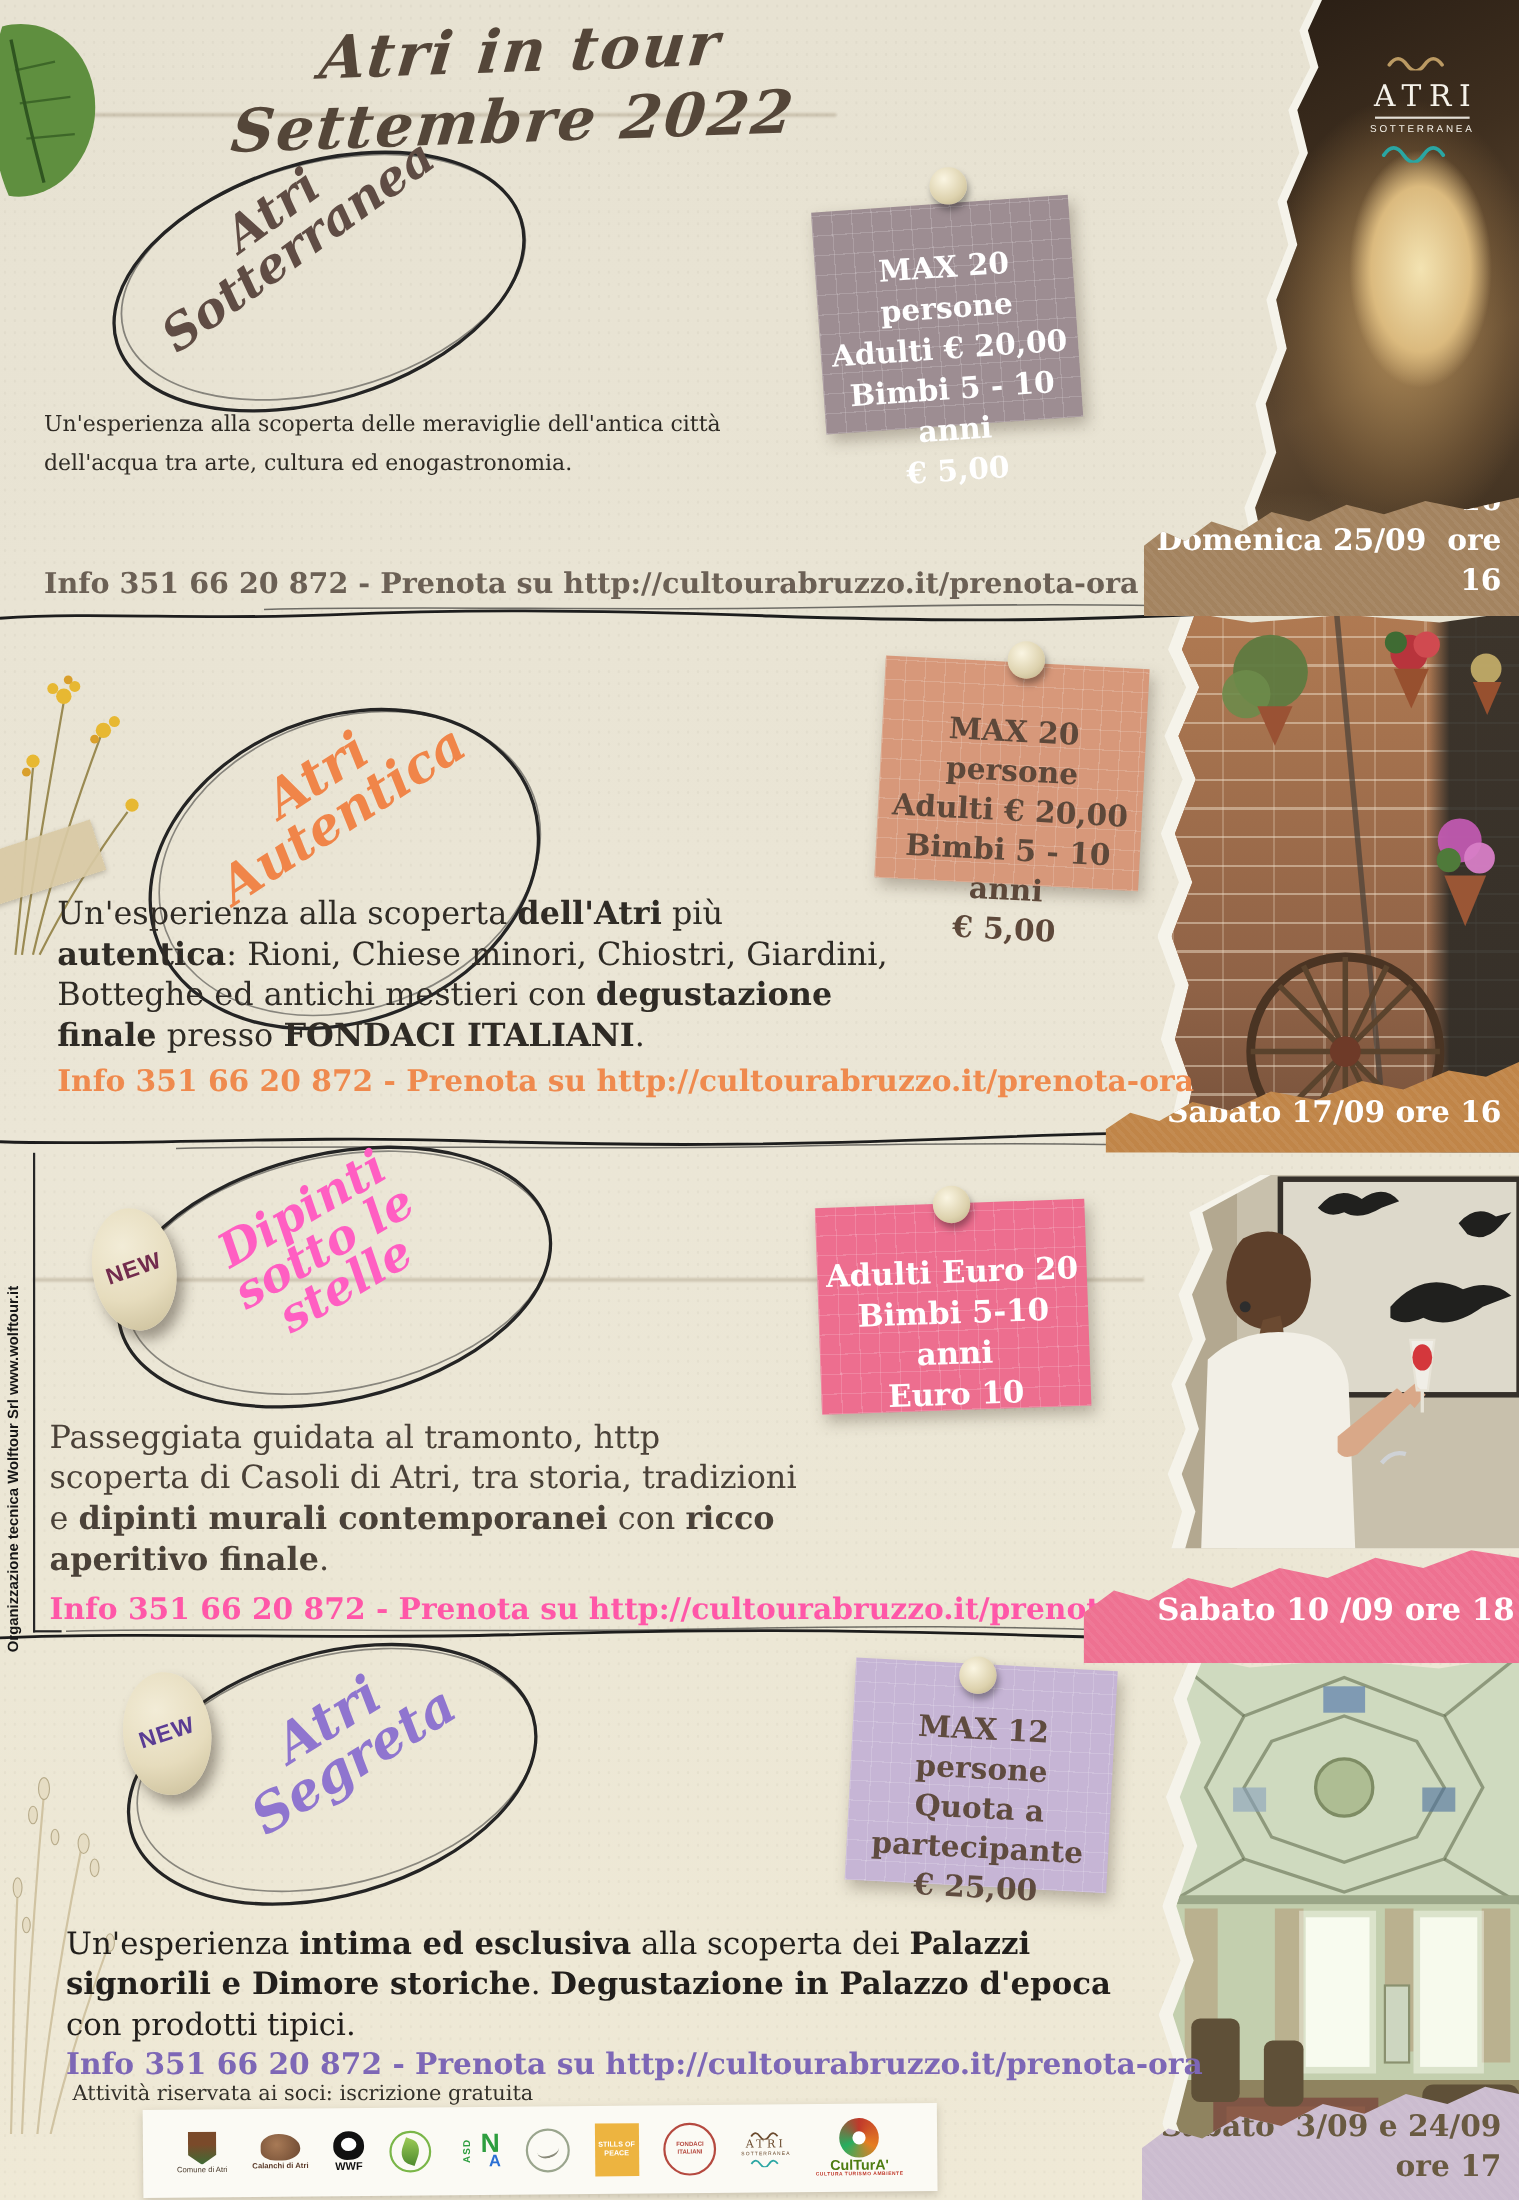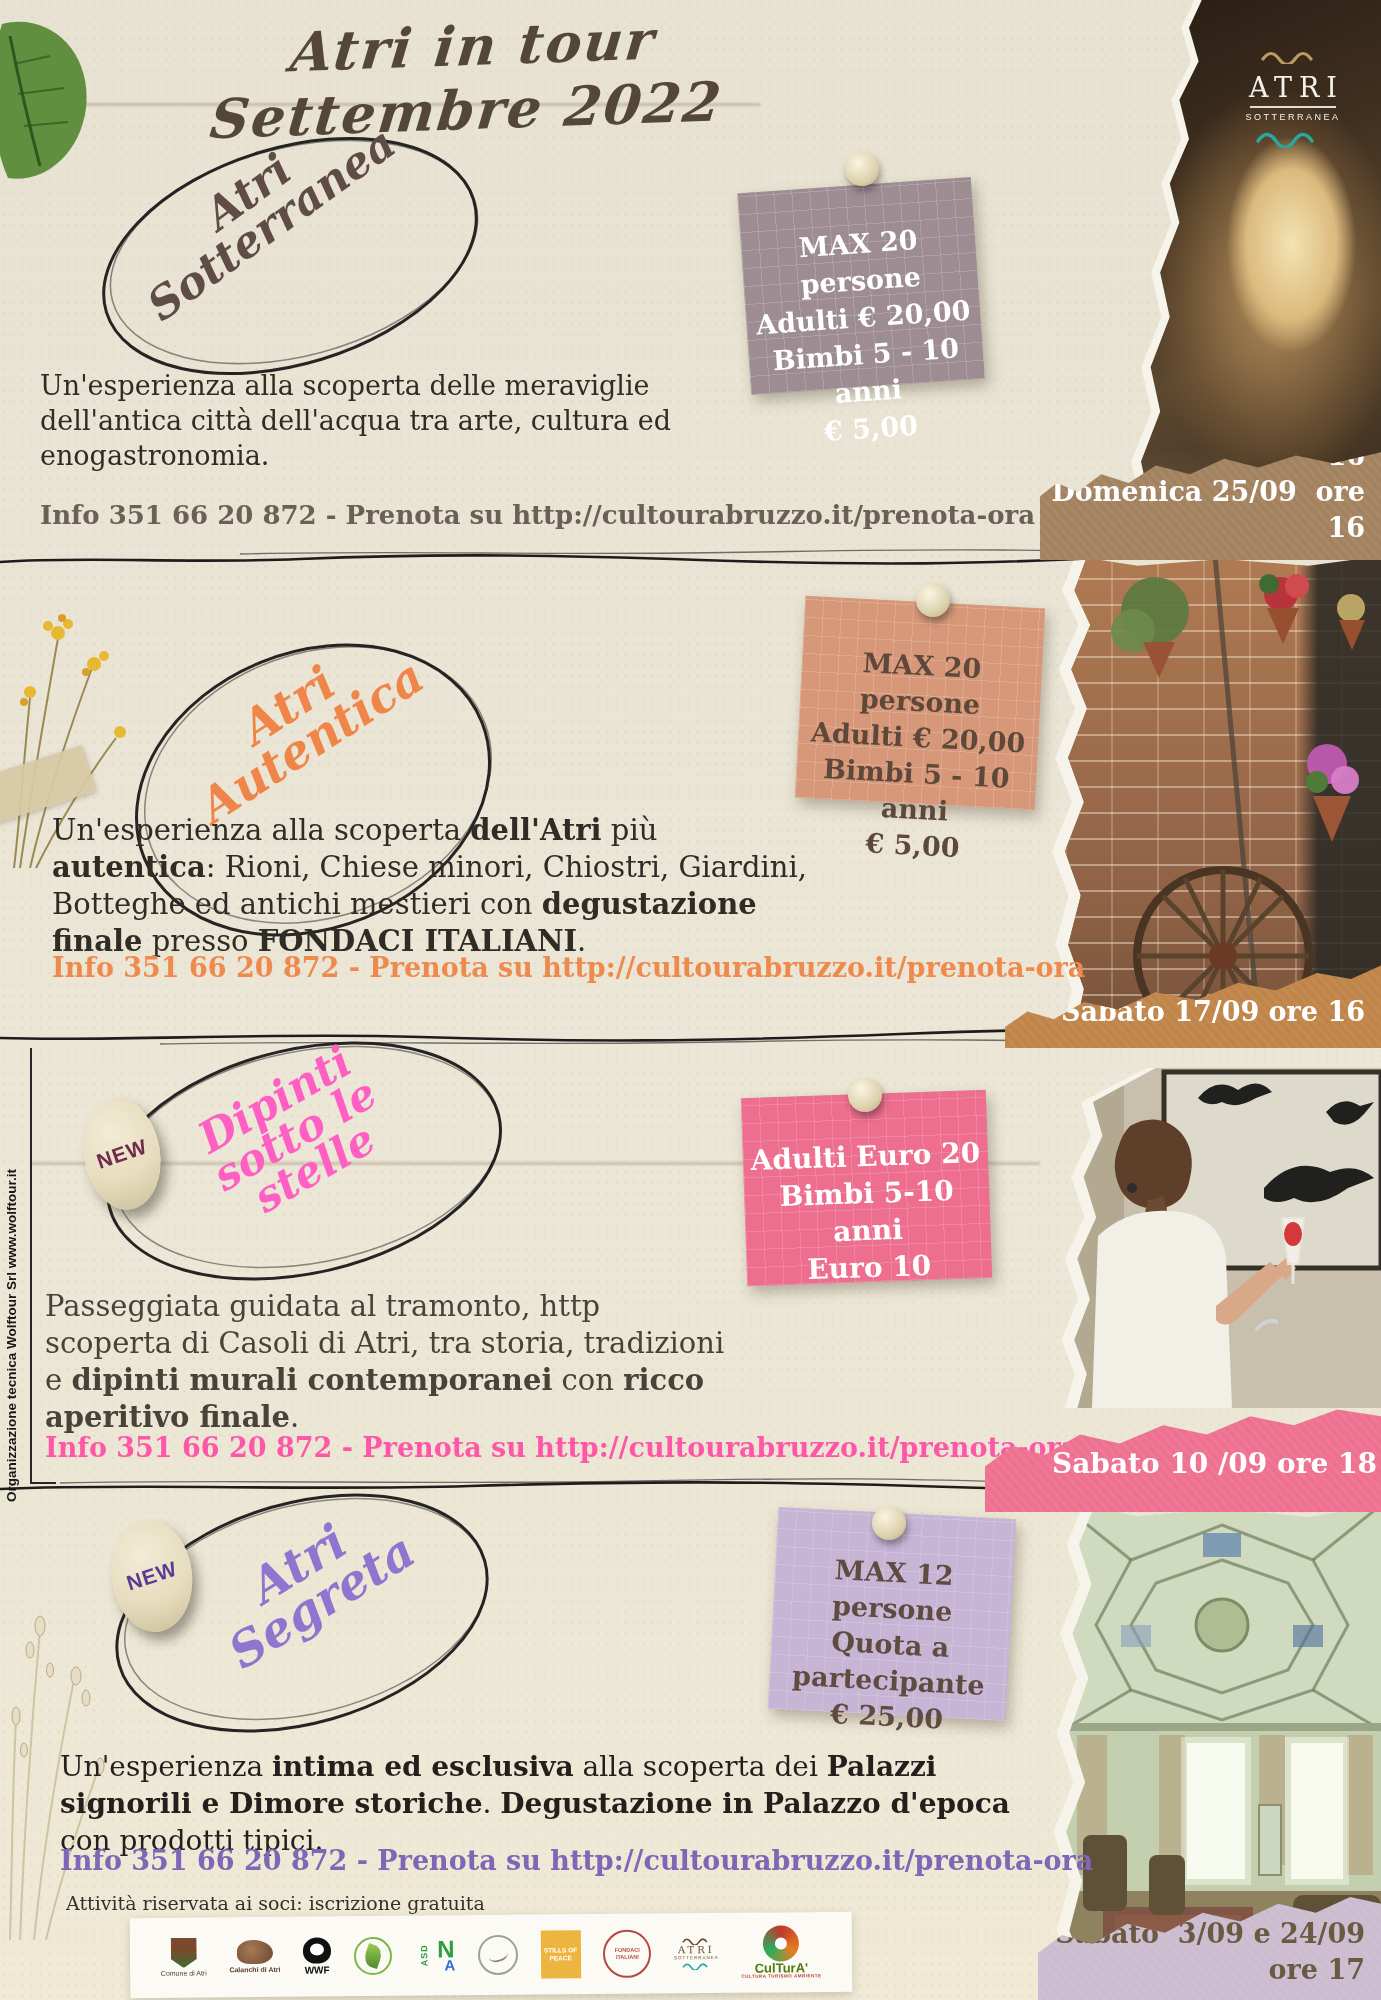--- a/index.html
+++ b/index.html
@@ -28,21 +28,21 @@
   .note1{background-color:#9d8d92;color:#fff;}
   .note2{background-color:#d7987a;color:#5d483a;}
   .note3{background-color:#ed6e8f;color:#fff;}
   .note4{background-color:#c6b5d5;color:#5f4b3f;}
   .pin{position:absolute;width:34px;height:34px;border-radius:50%;
     background:radial-gradient(circle at 38% 32%, #faf5e2, #ddd2ae 60%, #b8ab84);
     box-shadow:2px 5px 7px rgba(0,0,0,.35);z-index:6;}
   
   .desc{position:absolute;color:#2f2b25;}
   .desc .b{font-weight:bold;}
-  .info{position:absolute;font-weight:bold;white-space:nowrap;}
+  .info{position:absolute;font-weight:bold;white-space:nowrap;margin-top:16px;}
   
   .photo-wrap{position:absolute;background:#f5f3ea;filter:drop-shadow(-4px 4px 6px rgba(60,50,40,.3));}
   .photo{position:absolute;top:0;right:0;bottom:0;left:13px;}
   
   .banner{position:absolute;display:flex;flex-direction:column;justify-content:flex-end;
     text-align:right;font-weight:bold;font-size:27px;line-height:36px;
     background-image:repeating-linear-gradient(48deg, rgba(255,255,255,.05) 0 3px, transparent 3px 7px);}
   .banner div{white-space:pre-wrap;}
   
   .new-badge{position:absolute;border-radius:50%;
@@ -248,21 +248,21 @@
       <div>Sotterranea</div>
     </div>
     <div class="pin" style="left:845px;top:152px;"></div>
     <div class="note note1" style="left:744px;top:185px;width:234px;height:202px;transform:rotate(-4deg);
          font-size:27px;line-height:37px;padding-top:40px;box-sizing:border-box;z-index:5;">
       <div>MAX 20 persone</div>
       <div>Adulti € 20,00</div>
       <div>Bimbi 5 - 10 anni</div>
       <div>€ 5,00</div>
     </div>
-    <div class="desc" style="left:40px;top:368px;width:720px;font-size:27px;line-height:35px;"><span>Un'esperienza alla scoperta delle meraviglie dell'antica città dell'acqua tra arte, cultura ed enogastronomia.</span><br></div>
+    <div class="desc" style="left:40px;top:368px;width:720px;font-size:20px;line-height:35px;"><span>Un'esperienza alla scoperta delle meraviglie dell'antica città dell'acqua tra arte, cultura ed enogastronomia.</span><br></div>
     <div class="info" style="left:40px;top:500px;font-size:26px;color:#6b6055;">Info 351 66 20 872 - Prenota su http://cultourabruzzo.it/prenota-ora</div>
   </div>
 
   <svg class="sketch" style="left:0;top:548px;" width="1381" height="22" viewBox="0 0 1381 22">
     <path d="M0 14 C 90 8 180 16 300 11 S 520 6 700 12 S 980 16 1120 9 S 1300 5 1381 10" stroke="#1d1d1d" stroke-width="2.6" fill="none"></path>
     <path d="M240 6 C 400 2 560 8 760 4 S 1050 2 1240 6" stroke="#1d1d1d" stroke-width="1.4" fill="none" opacity=".6"></path>
   </svg>
 
   <div>
     <svg class="sketch" style="left:0;top:578px;" width="150" height="300" viewBox="0 0 150 300">

